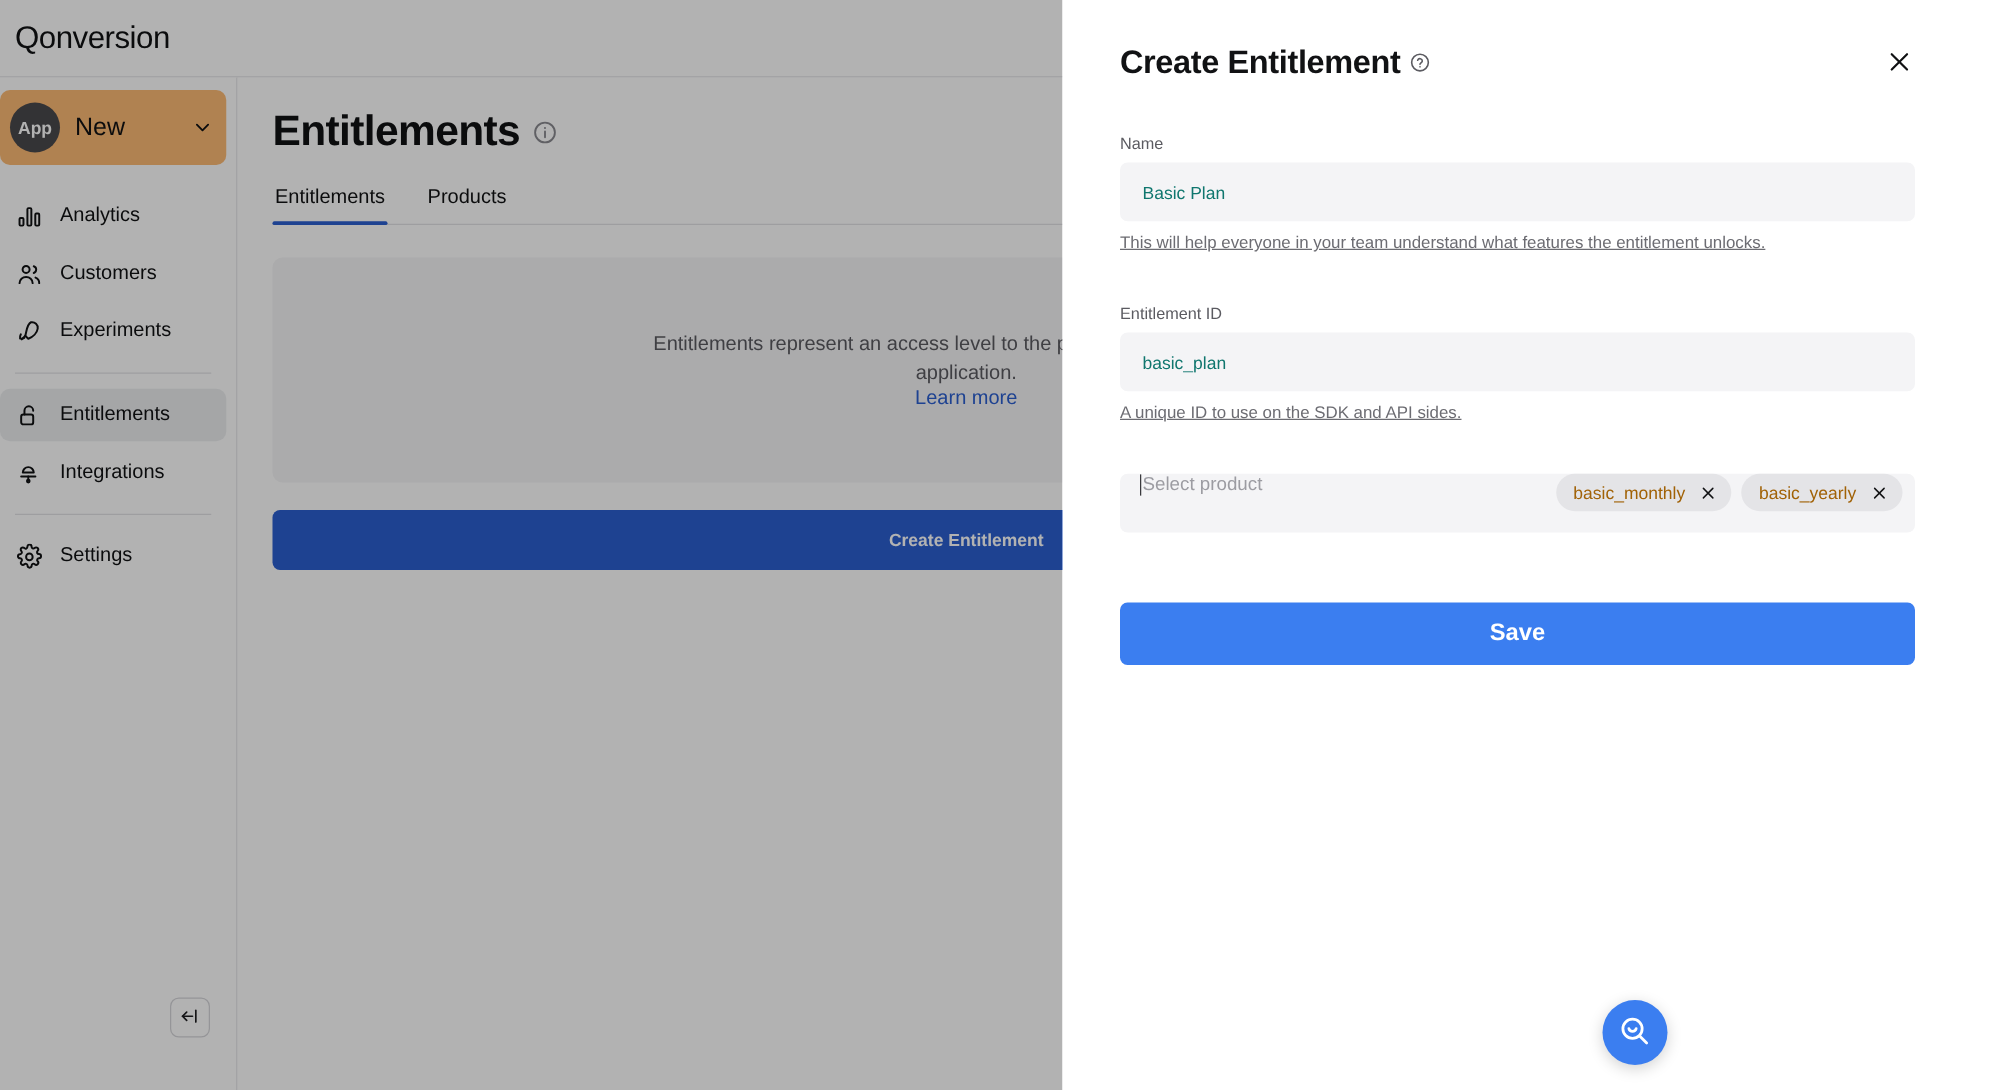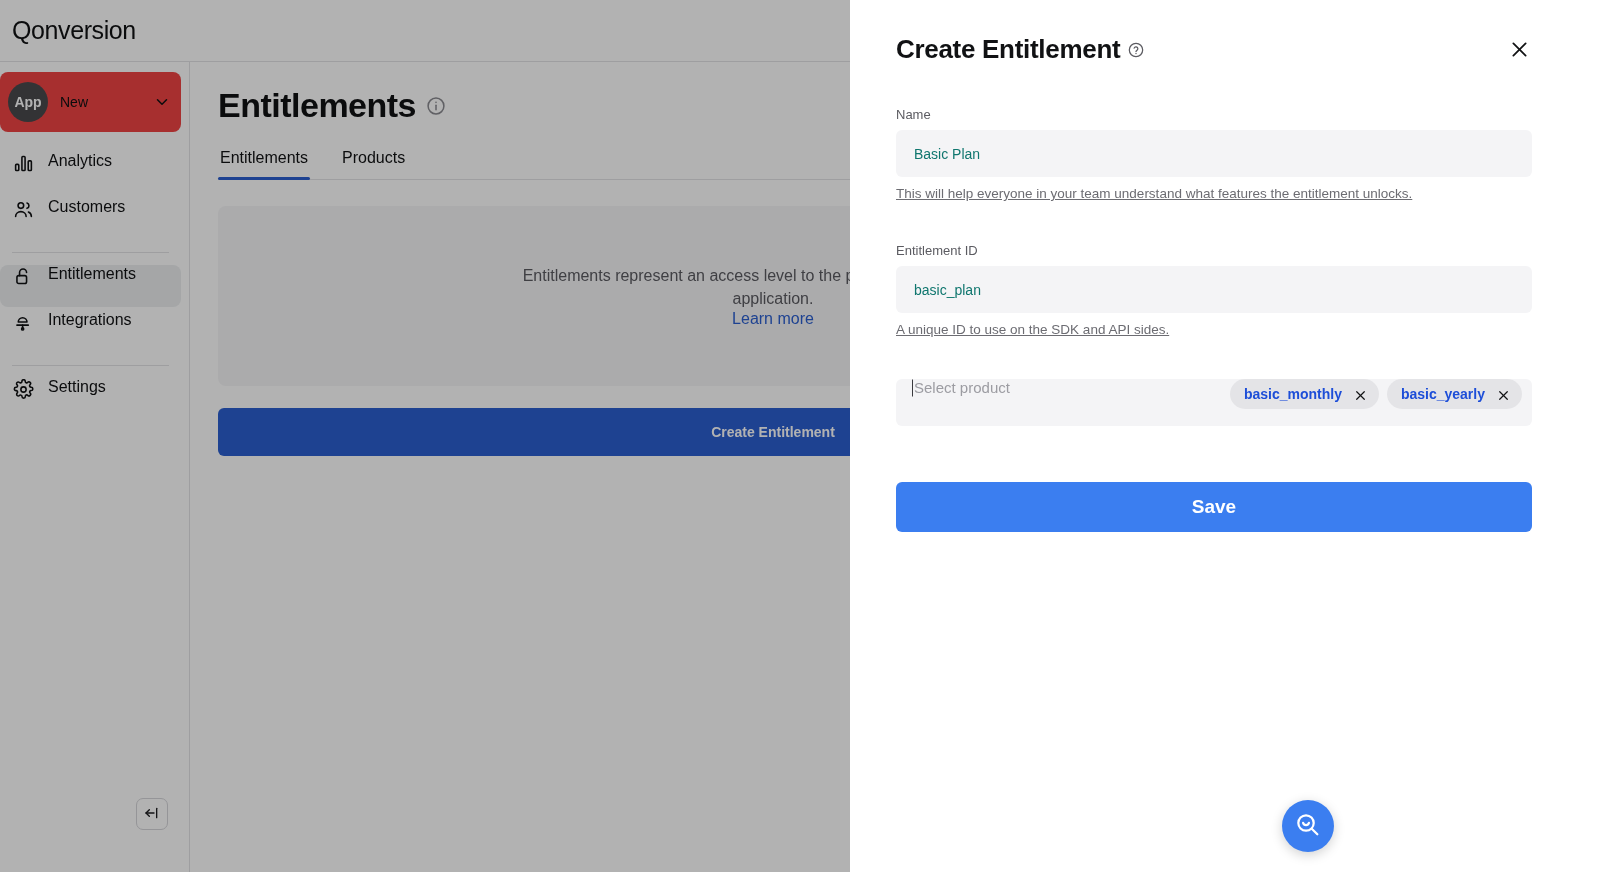--- a/index.html
+++ b/index.html
@@ -24,35 +24,35 @@
     letter-spacing: -0.4px; color: #111214;
     font-family: "Liberation Sans", sans-serif;
   }
 
   .sidebar {
     position: absolute; top: 62px; left: 0; width: 190px; height: 810px;
     background: #ffffff; border-right: 1px solid #e3e3e6;
   }
   .app-selector {
     margin: 10px 8px 0 0; height: 60px; border-radius: 8px;
-    background: #ef4444; display: flex; align-items: center;
+    background: #fdba74; display: flex; align-items: center;
     padding: 0 10px 0 8px; cursor: pointer;
   }
   .app-avatar {
     width: 40px; height: 40px; border-radius: 50%;
     background: #4a4a4d; color: #fff; font-size: 14px; font-weight: 700;
     display: flex; align-items: center; justify-content: center;
     flex: 0 0 auto;
   }
-  .app-name { margin-left: 12px; font-size: 14px; color: #111214; flex: 1 1 auto; }
+  .app-name { margin-left: 12px; font-size: 20px; color: #111214; flex: 1 1 auto; }
   .chev { width: 18px; height: 18px; flex: 0 0 auto; color: #111214; }
 
   .nav { padding-top: 16px; }
   .nav-item {
-    display: flex; gap: 14px;
+    display: flex; align-items: center; gap: 14px;
     height: 42px; margin: 4px 8px 4px 0;
     padding-left: 12px; border-radius: 8px; cursor: pointer;
     color: #111214; font-size: 16px;
   }
   .nav-item.active { background: #eceef0; }
   .nav-item .ico { width: 22px; height: 22px; flex: 0 0 auto; display:flex; align-items:center; justify-content:center; }
   .nav-divider { height: 1px; background: #e3e3e6; margin: 12px 20px 12px 12px; }
 
   .collapse-btn {
     position: absolute; left: 136px; top: 736px;
@@ -126,21 +126,21 @@
   }
   .ms-caret {
     position: absolute; left: -2px; top: 50%; transform: translateY(-50%);
     width: 1px; height: 17px; background: #3a3a3e;
   }
   .chip {
     display: flex; align-items: center; gap: 12px;
     background: #e4e4e7; border-radius: 16px; height: 30px;
     padding: 0 12px 0 14px; cursor: default; flex: 0 0 auto;
   }
-  .chip-label { font-size: 14px; font-weight: 700; color: #1d4ed8; }
+  .chip-label { font-size: 14px; font-weight: 400; color: #a16207; }
   .chip-x { width: 13px; height: 13px; color: #111214; cursor: pointer; }
 
   .save-btn {
     margin-top: 56px; width: 100%; height: 50px; border: none; border-radius: 6px;
     background: #3b7ef0; color: #fff; font-size: 19px; font-weight: 700;
     cursor: pointer; font-family: "Liberation Sans", sans-serif;
   }
 
   .beacon {
     position: absolute; right: 22px; bottom: 20px; width: 52px; height: 52px;
@@ -191,20 +191,30 @@
               <circle cx="9" cy="7.5" r="3.2"></circle>
                 <path d="M3 20c0-3.3 2.7-5.6 6-5.6s6 2.3 6 5.6"></path>
                 <path d="M16 4.6a3.2 3.2 0 0 1 0 6.1"></path>
                 <path d="M17.6 14.9c2 .8 3.4 2.7 3.4 5.1"></path>
             </svg>
           </span>
           <span>Customers</span>
         </div>
 
 
+        <div class="nav-item">
+          <span class="ico">
+            <svg width="21" height="21" viewBox="0 0 24 24" fill="none" stroke="currentColor" stroke-width="1.8" stroke-linecap="round" stroke-linejoin="round">
+              <path d="M13.5 3.2c3.6-.6 6.6 2.2 6.1 5.8-.5 3.8-4.3 7.6-8.6 9.3L8.2 15.6C9.6 11.2 9.7 5 13.5 3.2z"></path>
+              <path d="M8.3 15.6 5 18.9"></path>
+                <path d="M4.2 14.2c-1 1.8-.7 3.9-.7 3.9s2.1.3 3.9-.7"></path>
+            </svg>
+          </span>
+          <span>Experiments</span>
+        </div>
 
         <div class="nav-divider"></div>
 
         <div class="nav-item active">
           <span class="ico">
             <svg width="21" height="21" viewBox="0 0 24 24" fill="none" stroke="currentColor" stroke-width="1.8" stroke-linecap="round" stroke-linejoin="round">
               <rect x="4.5" y="11" width="11" height="9" rx="2"></rect>
                 <path d="M7.5 11V7.5a4 4 0 0 1 8 0"></path>
             </svg>
           </span>

